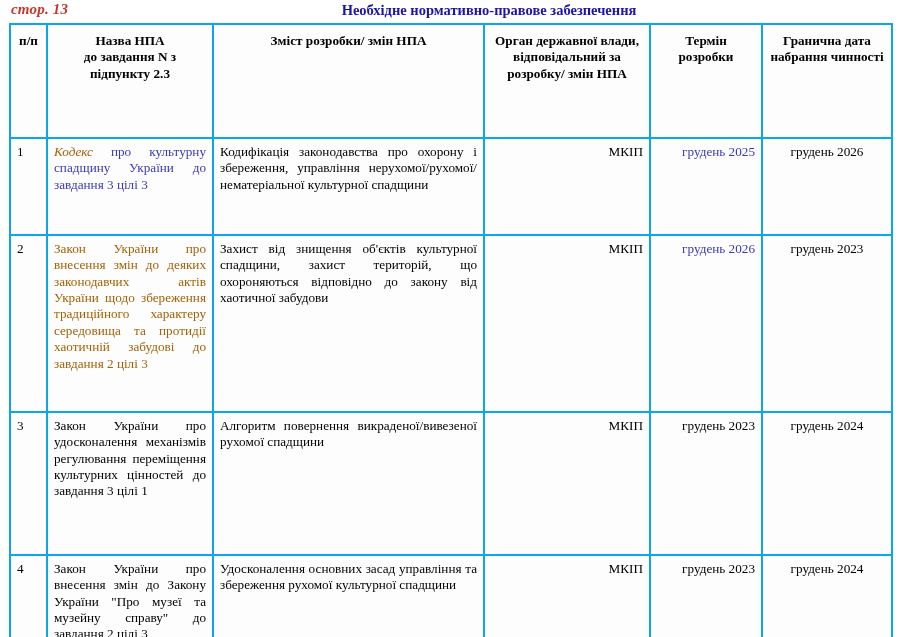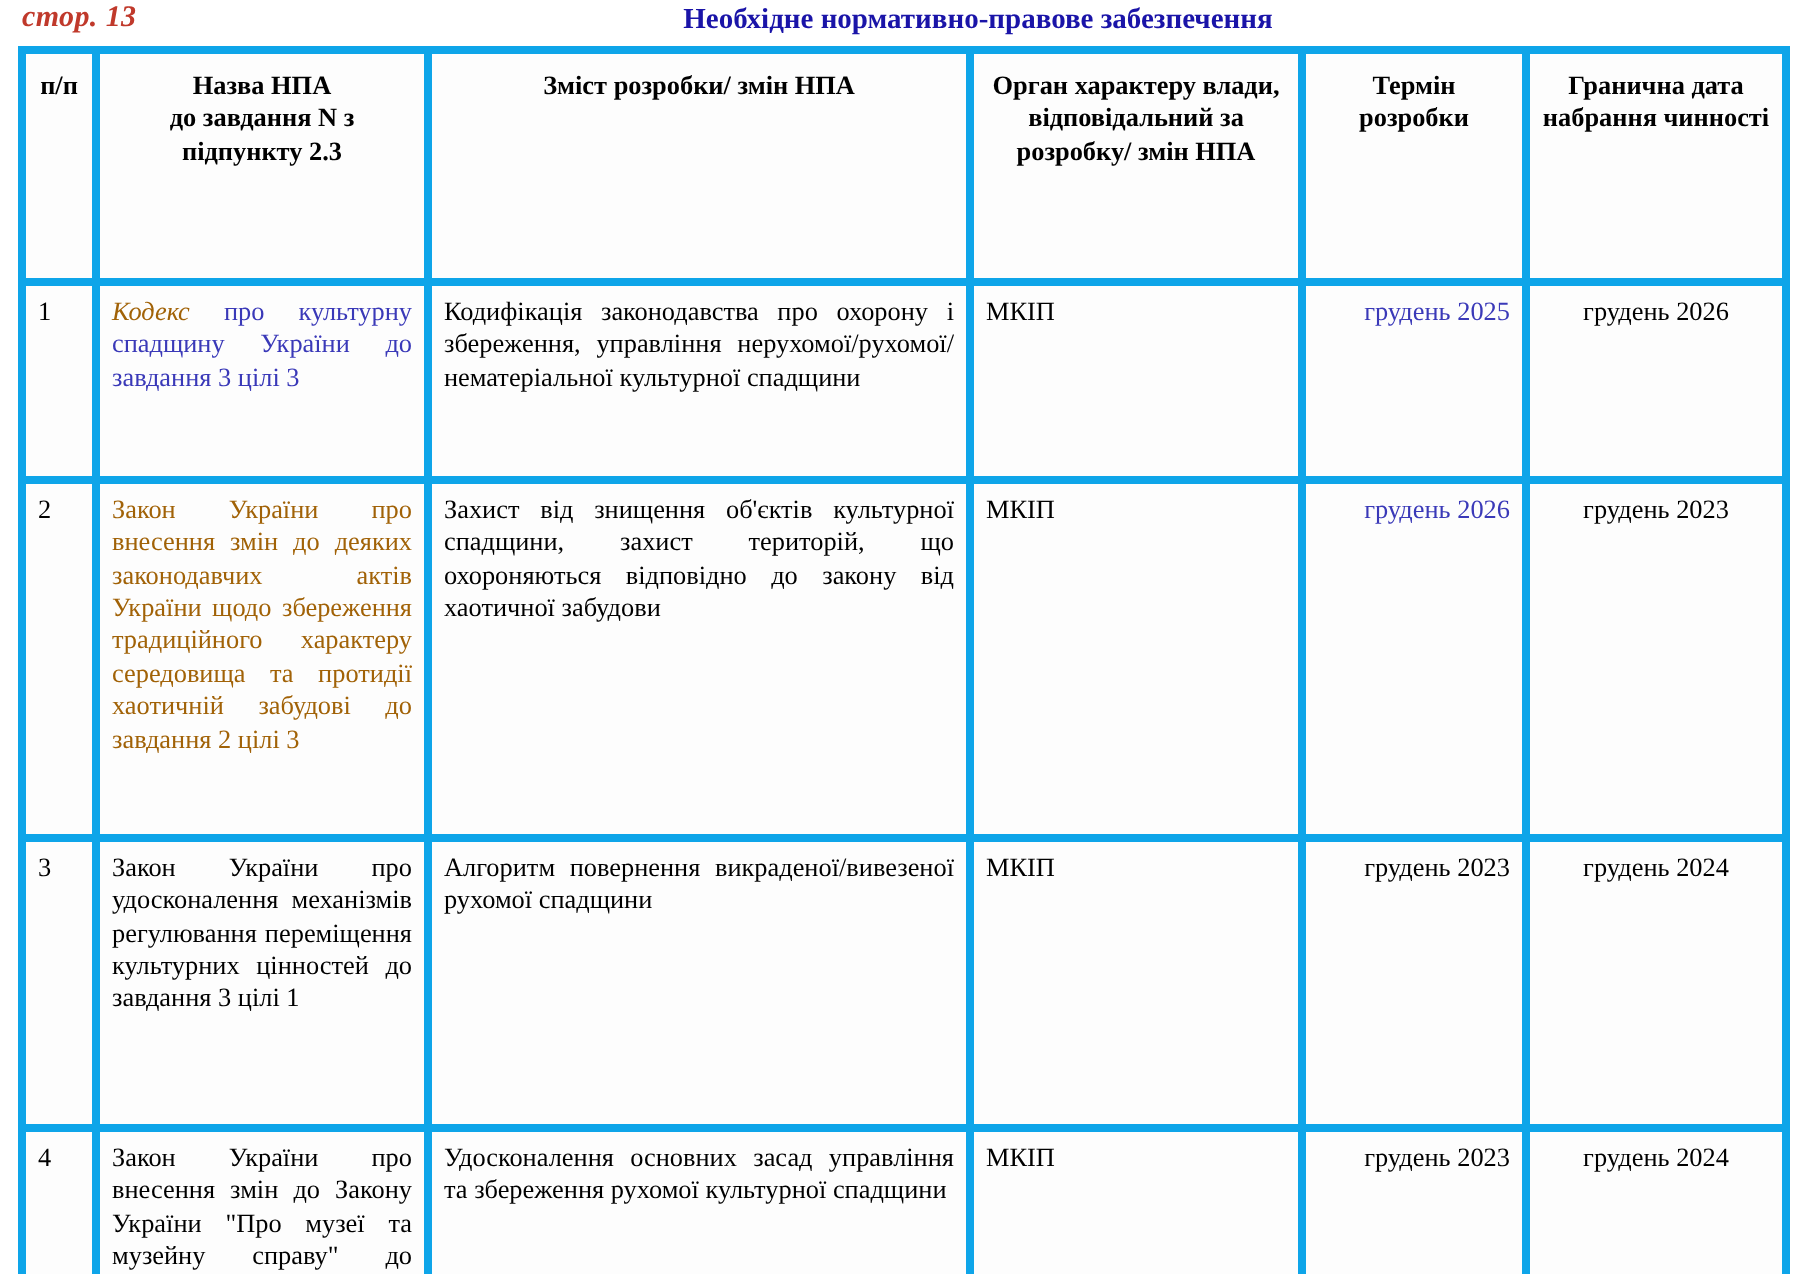--- a/index.html
+++ b/index.html
@@ -50,21 +50,21 @@
     width: 882px;
   }
 
   table.npa {
     border-collapse: collapse;
     width: 882px;
     table-layout: fixed;
     background: #fdfdfd;
   }
   table.npa th, table.npa td {
-    border: 4px solid #0ea5e9;
+    border: 2px solid #0ea5e9;
     vertical-align: top;
     padding: 5px 6px 4px 6px;
     font-size: 13.2px;
     line-height: 1.24;
   }
   table.npa thead th {
     text-align: center;
     font-weight: bold;
     vertical-align: top;
     height: 100px;
@@ -85,21 +85,21 @@
   td.name {
     text-align: justify;
     text-justify: inter-word;
     padding-left: 8px;
     padding-right: 7px;
   }
   td.cont {
     text-align: justify;
     text-justify: inter-word;
   }
-  td.organ { text-align: left; }
+  td.organ { text-align: right; }
   td.term  { text-align: right; }
   td.date  { text-align: center; }
 
   tr.r1 td { height: 86px; }
   tr.r2 td { height: 166px; }
   tr.r3 td { height: 132px; }
   tr.r4 td { height: 106px; }
 
   .t-red   { color: #a16207; }
   .t-blue  { color: #3a39b8; }
@@ -122,21 +122,21 @@
         <col class="c-cont">
       <col class="c-organ">
         <col class="c-term">
         <col class="c-date">
     </colgroup>
     <thead>
       <tr>
         <th><span>п/п</span></th>
         <th><span>Назва НПА</span><br><span>до завдання N з</span><br><span>підпункту 2.3</span></th>
         <th><span>Зміст розробки/ змін НПА</span></th>
-        <th><span>Орган характеру влади,</span><br><span>відповідальний за</span><br><span>розробку/ змін НПА</span></th>
+        <th><span>Орган державної влади,</span><br><span>відповідальний за</span><br><span>розробку/ змін НПА</span></th>
         <th><span>Термін</span><br><span>розробки</span></th>
         <th><span>Гранична дата</span><br><span>набрання чинності</span></th>
       </tr>
     </thead>
     <tbody id="tbody">
         <tr class="r1">
           <td class="num">1</td>
           <td class="name"><span class="t-red t-ital">Кодекс</span><span class="t-blue"> про культурну спадщину України до завдання 3 цілі 3</span></td>
           <td class="cont">Кодифікація законодавства про охорону і збереження, управління нерухомої/рухомої/нематеріальної культурної спадщини</td>
           <td class="organ">МКІП</td>

